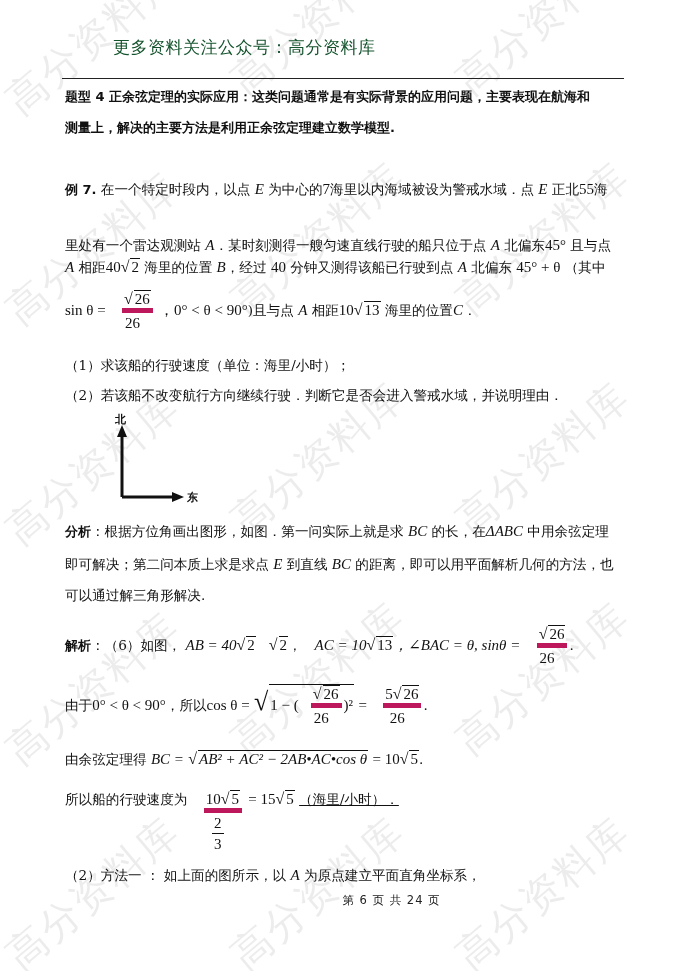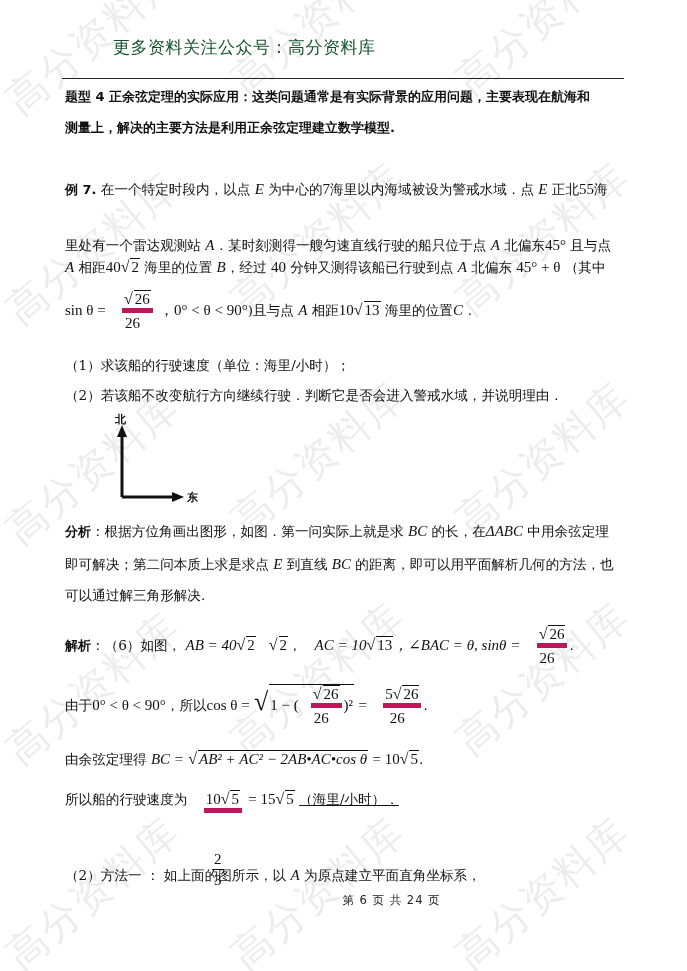--- a/index.html
+++ b/index.html
@@ -146,21 +146,21 @@
 
   <div class="p" style="top:750px;">
     <span>由余弦定理得</span>
     <span class="i">BC =</span>
     <span class="rad">√</span><span class="i sqrt">AB² + AC² − 2AB•AC•cos θ</span>
     <span class="m">= 10</span><span class="rad">√</span><span class="m sqrt">5</span><span>.</span>
   </div>
 
   <div class="p" style="top:790px;">
     <span>所以船的行驶速度为</span>
-    <span class="frac m" style="vertical-align:top;gap:36px;">
+    <span class="frac m" style="vertical-align:top;">
       <span class="num"><span>10</span><span class="rad">√</span><span class="sqrt">5</span></span>
       <span class="den" style="display:flex;flex-direction:column;align-items:center;">
         <span style="border-bottom:1px solid #111;padding:0 2px;">2</span>
         <span>3</span>
       </span>
     </span>
     <span class="m" style="vertical-align:top;">= 15</span><span class="rad" style="vertical-align:top;">√</span><span class="m sqrt" style="vertical-align:top;">5</span>
     <span style="vertical-align:top;text-decoration:underline;">（海里/小时）．</span>
   </div>
 

